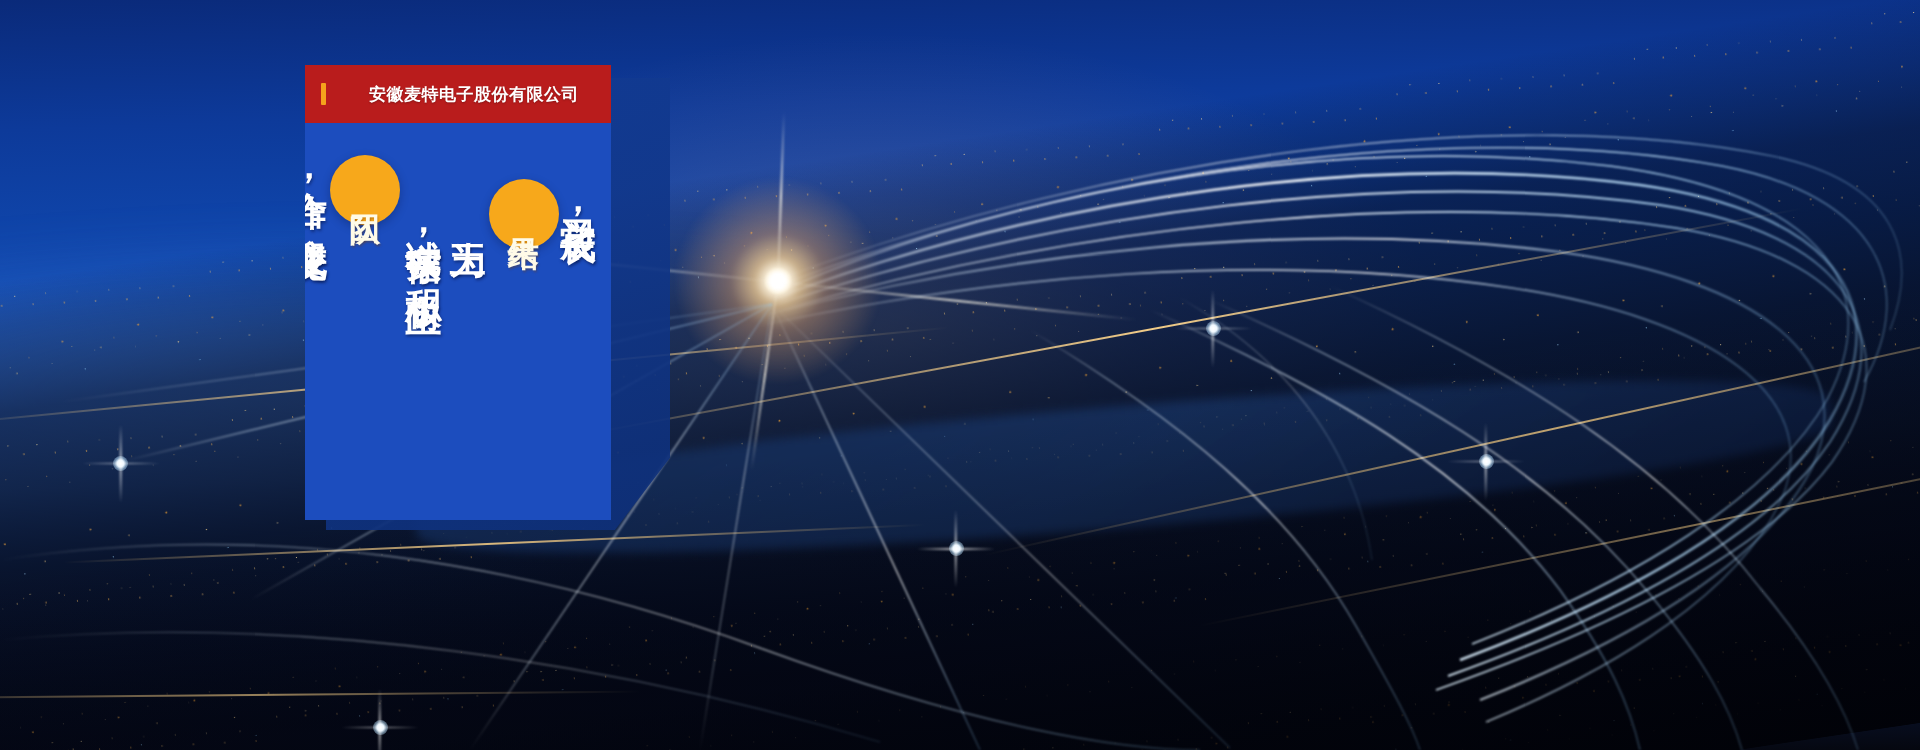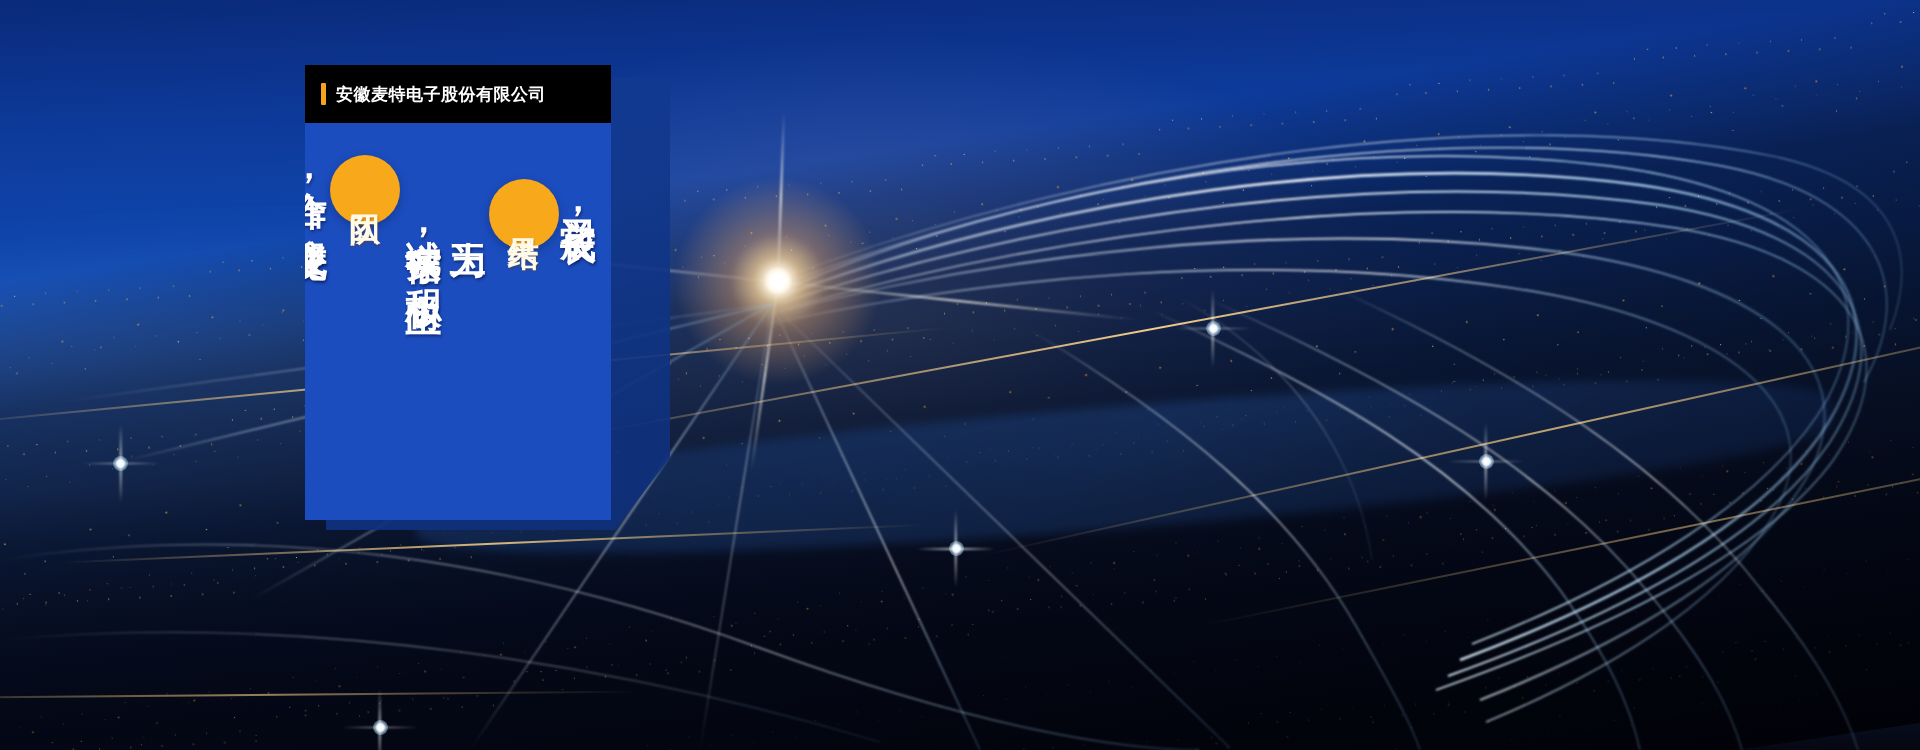--- a/index.html
+++ b/index.html
@@ -110,22 +110,22 @@
 
   
   #card-shadow{position:absolute;left:326px;top:78px;width:344px;height:452px;
                background:linear-gradient(160deg,#123c96,#0e2f78);opacity:.92;
                clip-path:polygon(0 0,100% 0,100% 84%,84% 100%,0 100%);}
   #card{position:absolute;left:305px;top:65px;width:306px;height:455px;
         background:#1c4dbe;
         clip-path:polygon(0 0,100% 0,100% 100%,0 100%);
         box-shadow:0 10px 40px rgba(0,10,40,.35);}
 
-  #card-header{position:relative;height:58px;background:#000000;display:flex;align-items:center;
-               padding:0 0 0 16px;box-sizing:border-box;}
+  #card-header{position:relative;height:58px;background:#b91c1c;display:flex;align-items:center;
+               padding:0 0 0 16px;box-sizing:border-box;gap:33px;}
   #card-header-top{position:absolute;left:0;top:-18px;width:100%;height:18px;background:#2c62cf;opacity:.85;}
   .accent-bar{width:5px;height:22px;background:#f5a21c;flex:0 0 auto;margin-right:10px;border-radius:1px;}
   #card-title{color:#fff;font-size:17px;font-weight:bold;letter-spacing:.5px;white-space:nowrap;
               font-family:"DejaVu Sans","Liberation Sans",sans-serif;
               text-shadow:0 1px 2px rgba(0,0,0,.28);}
 
   
   #slogan-area{position:relative;height:397px;display:flex;flex-direction:row-reverse;
                align-items:flex-start;justify-content:flex-start;padding:22px 10px 0 0;box-sizing:border-box;}
   .slogan-col{writing-mode:vertical-rl;text-orientation:upright;

